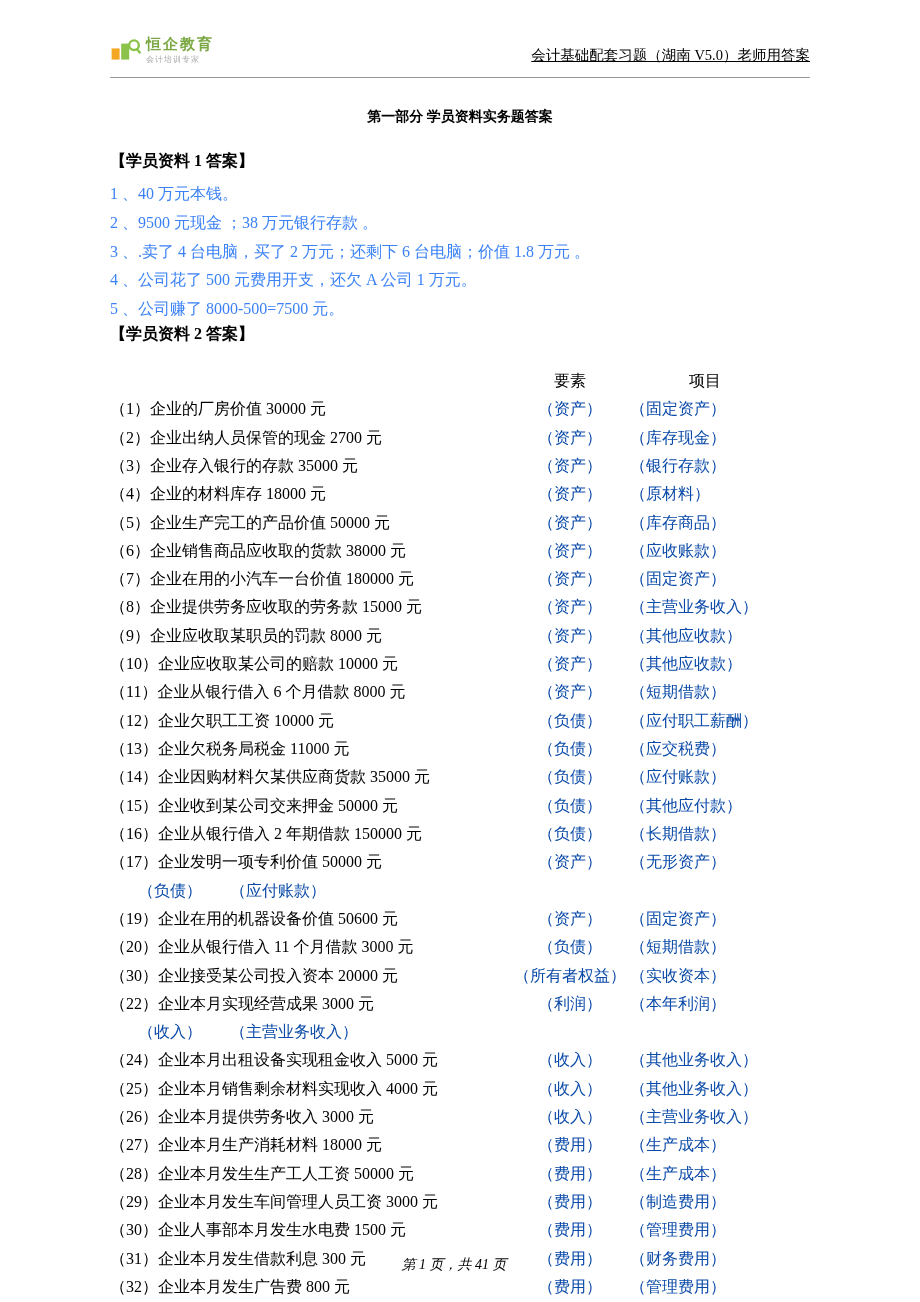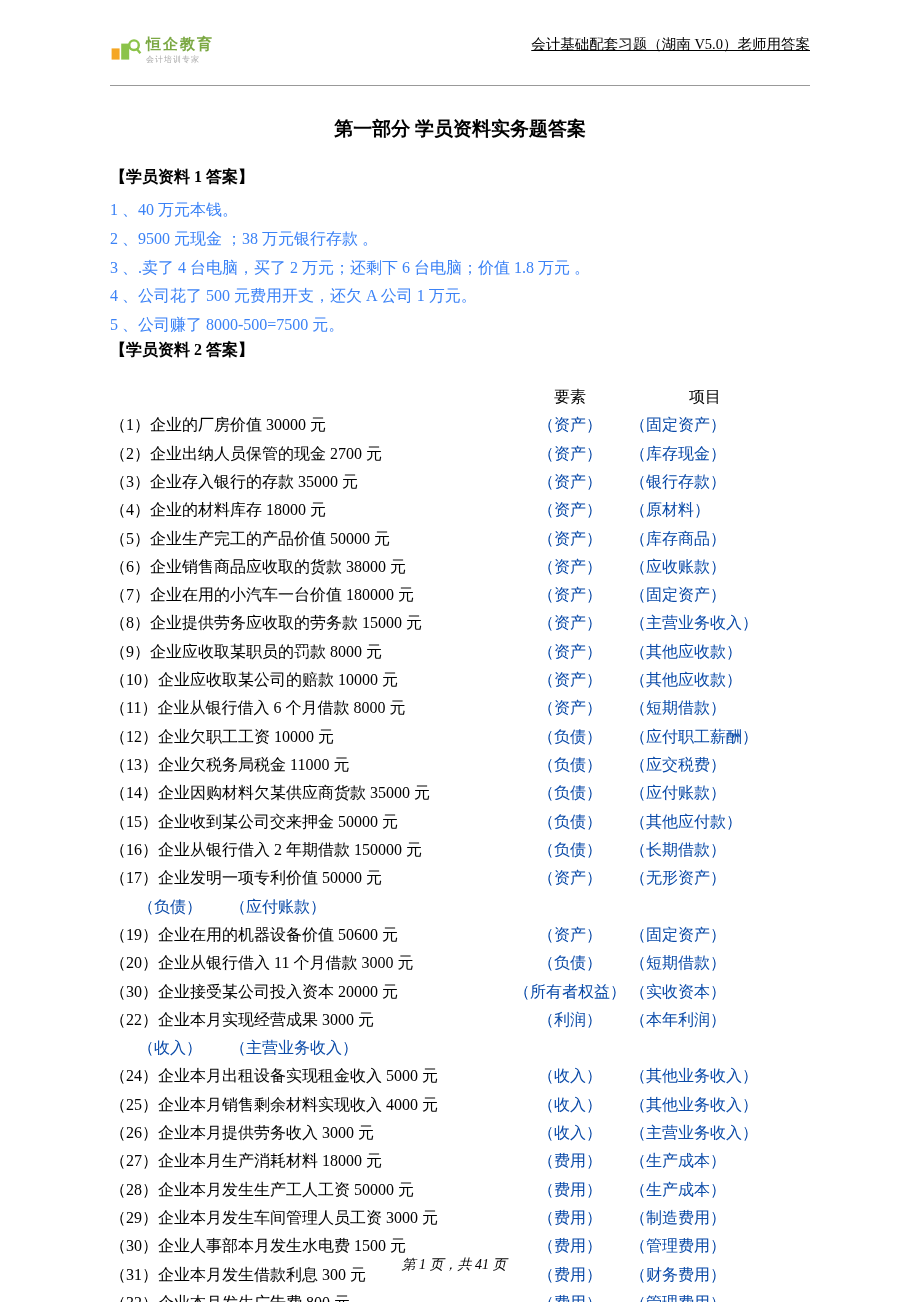--- a/index.html
+++ b/index.html
@@ -9,22 +9,22 @@
       background: #fff;
       font-family: "SimSun", "宋体", serif;
       font-size: 16px;
       color: #000;
       position: relative;
       padding: 35px 110px 0 110px;
     }
     .header {
       display: flex;
       justify-content: space-between;
-      align-items: flex-start;
-      padding-bottom: 20px;
+      align-items: flex-end;
+      padding-bottom: 12px;
       border-bottom: 1px solid #999;
       margin-bottom: 30px;
     }
     .logo {
       display: flex;
       align-items: center;
     }
     .logo-mark {
       width: 32px;
       height: 26px;
@@ -43,21 +43,21 @@
       margin-left: 4px;
     }
     .header-right {
       font-size: 14.5px;
       color: #000;
       text-decoration: underline;
     }
     .title {
       text-align: center;
       font-weight: bold;
-      font-size: 19px;
+      font-size: 14px;
       margin-bottom: 25px;
     }
     .section-head {
       font-weight: bold;
       font-size: 16px;
       margin-bottom: 8px;
     }
     .ans-line {
       color: #3b82f6;
       font-size: 16px;

